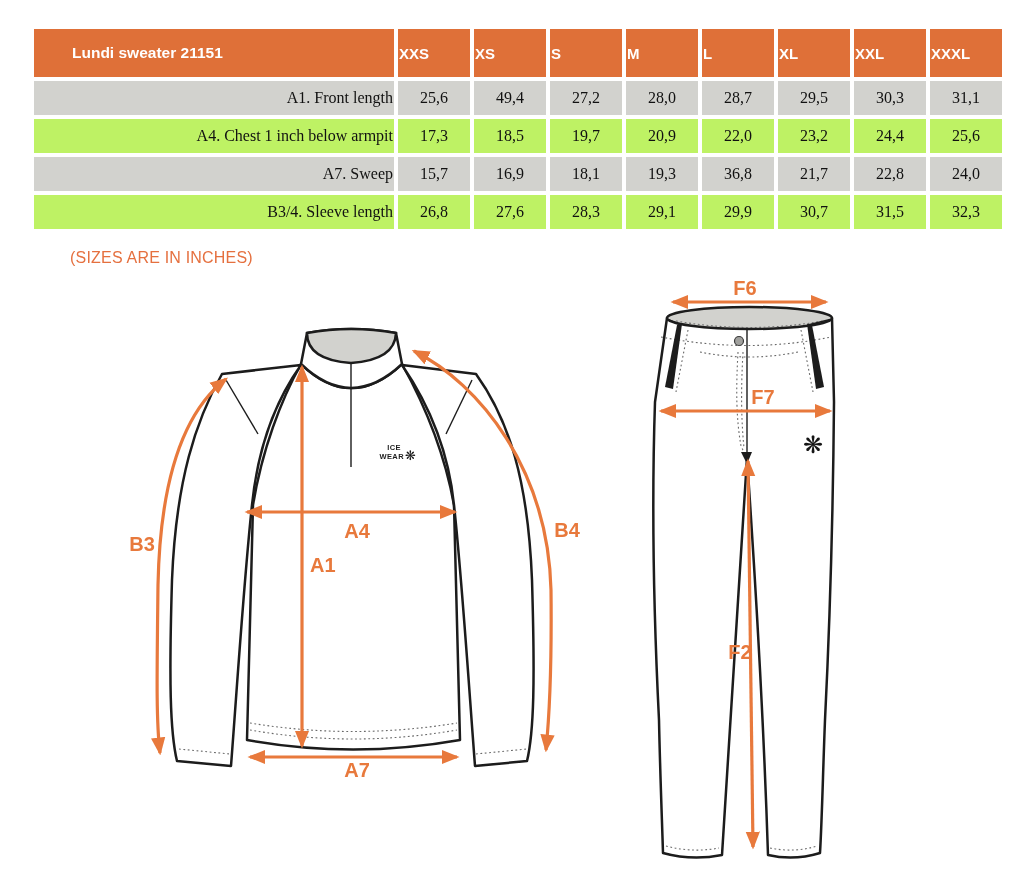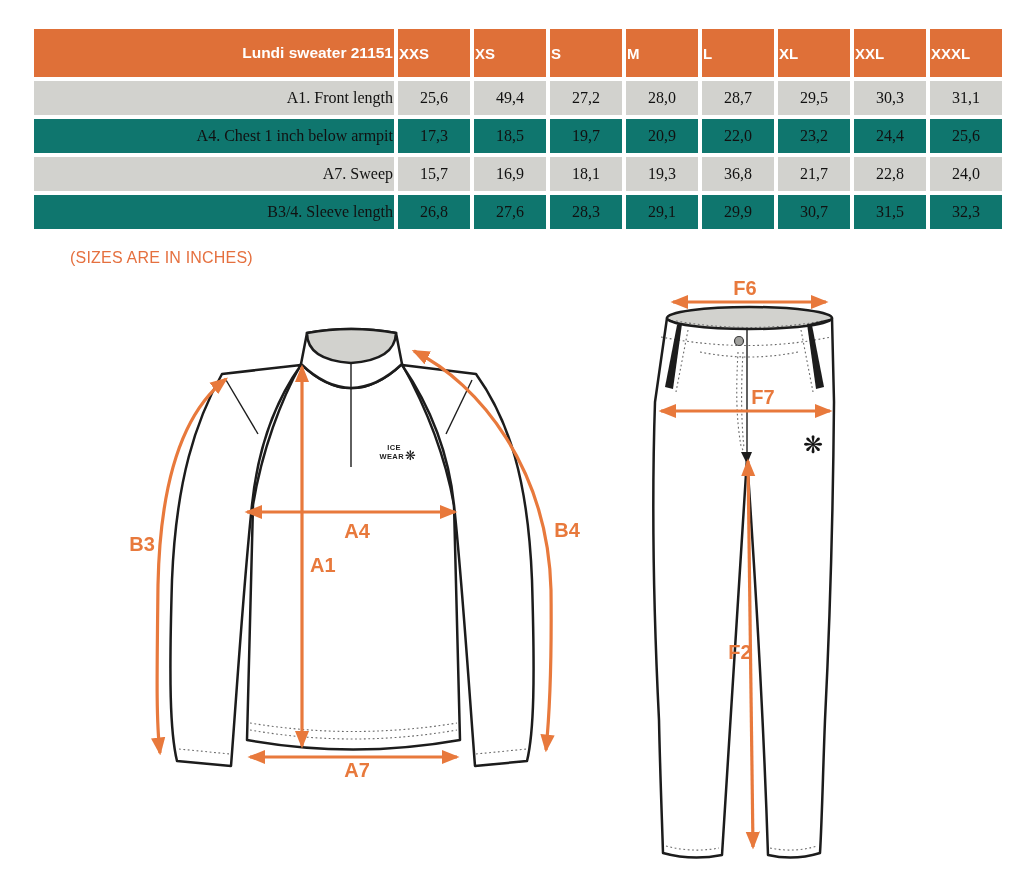--- a/index.html
+++ b/index.html
@@ -3,24 +3,24 @@
 <meta charset="utf-8">
 <style>
   html,body{margin:0;padding:0;background:#fff;}
   #stage{position:relative;width:1036px;height:888px;background:#ffffff;overflow:hidden;
          font-family:"Liberation Sans",sans-serif;}
   
   table.size-table{position:absolute;left:30px;top:25px;width:976px;
     border-collapse:separate;border-spacing:4px;table-layout:fixed;}
   table.size-table th{background:#DF7038;color:#ffffff;
     font:bold 15px "Liberation Sans",sans-serif;height:46px;text-align:left;}
-  table.size-table th.prod{width:321px;text-align:right;padding-left:38px;font-size:15.5px;}
+  table.size-table th.prod{width:321px;text-align:left;padding-left:38px;font-size:15.5px;}
   table.size-table td{background:#D2D2CE;height:32px;text-align:center;
     font:16px "Liberation Serif",serif;color:#111;}
-  table.size-table tr.light td{background:#0f766e;}
+  table.size-table tr.light td{background:#bef264;}
   table.size-table td.lbl{text-align:right;padding-left:36px;}
   
   .sizes-note{position:absolute;left:70px;top:241px;color:#E5703F;
     font:16px "Liberation Sans",sans-serif;letter-spacing:.2px;margin-top:8px;}
   
   svg#diagrams{position:absolute;left:0;top:270px;}
   .garment{fill:#ffffff;stroke:#1c1c1c;stroke-width:2.5;stroke-linejoin:round;}
   .opening{fill:#D2D2CE;stroke:#1c1c1c;stroke-width:2.5;}
   .seam{fill:none;stroke:#1c1c1c;stroke-width:1.4;}
   .stitch{fill:none;stroke:#6a6a6a;stroke-width:1.1;stroke-dasharray:1.8 2.6;}

